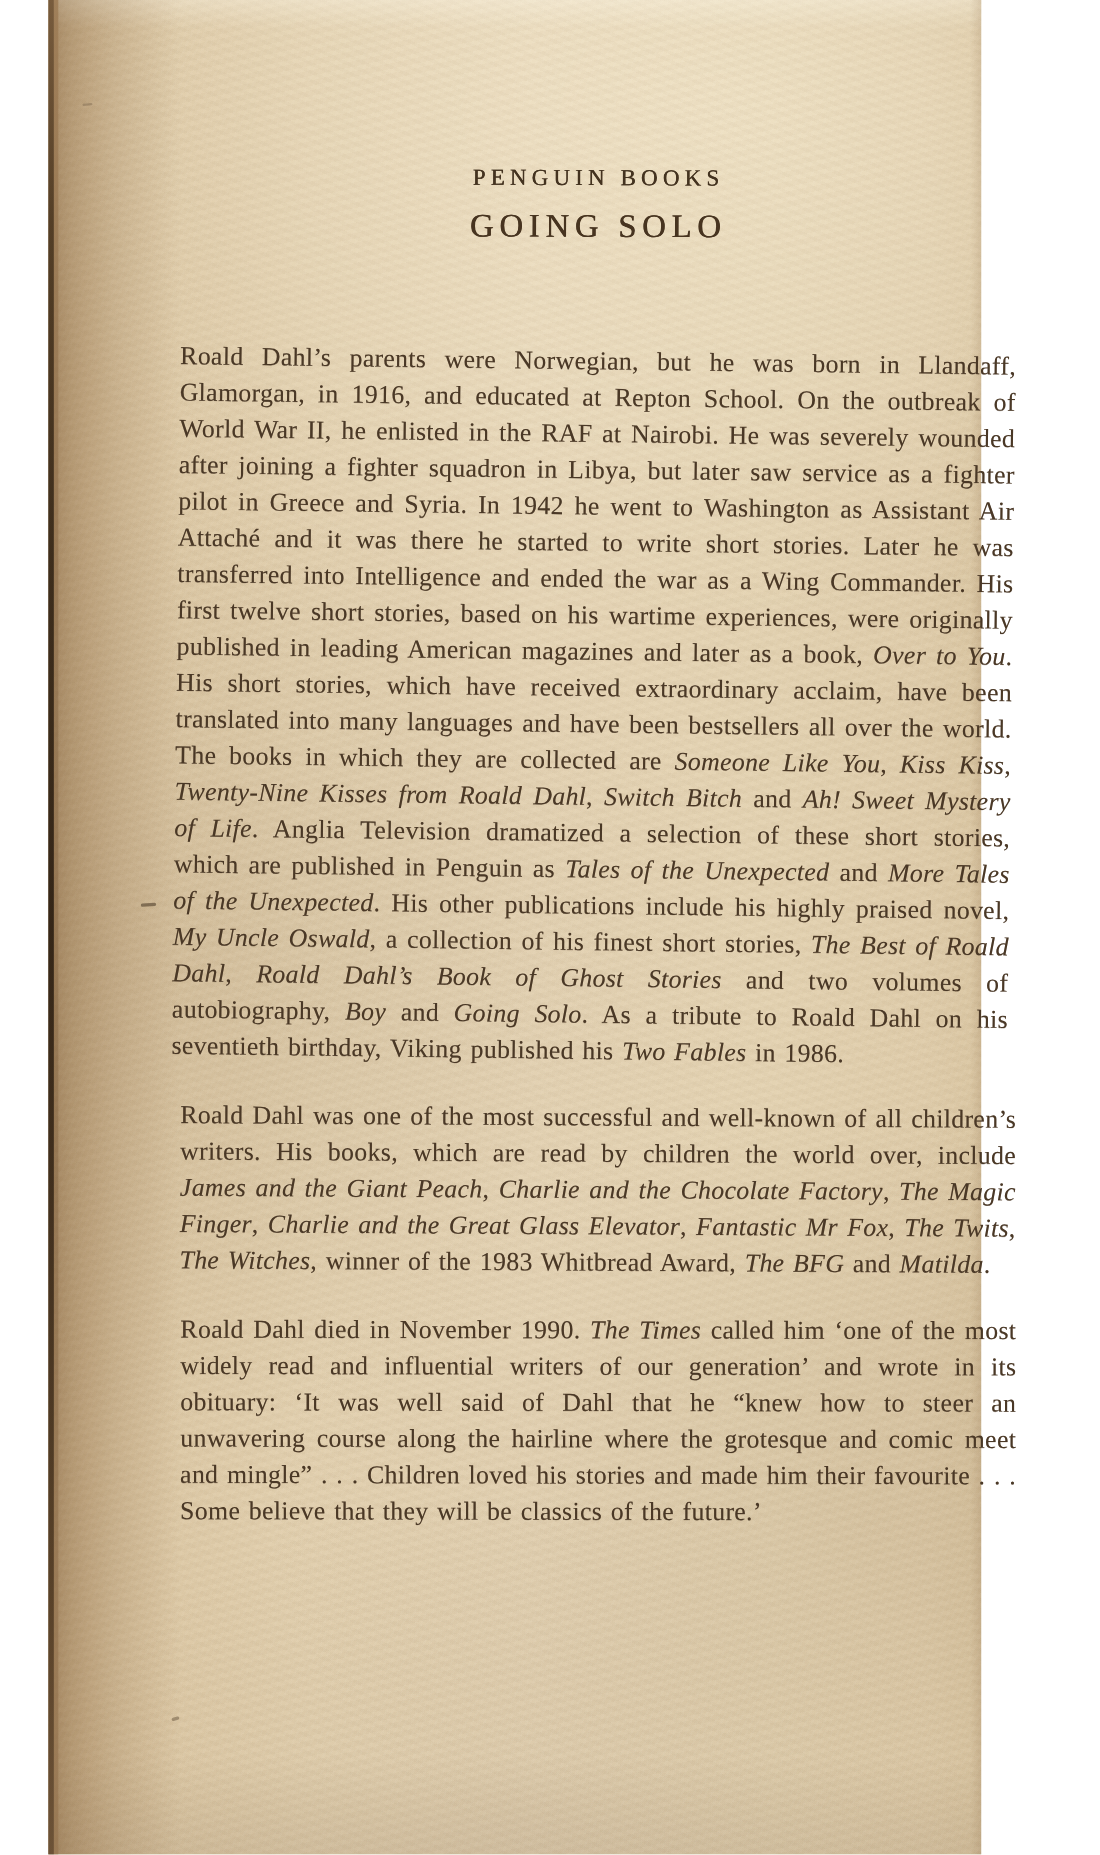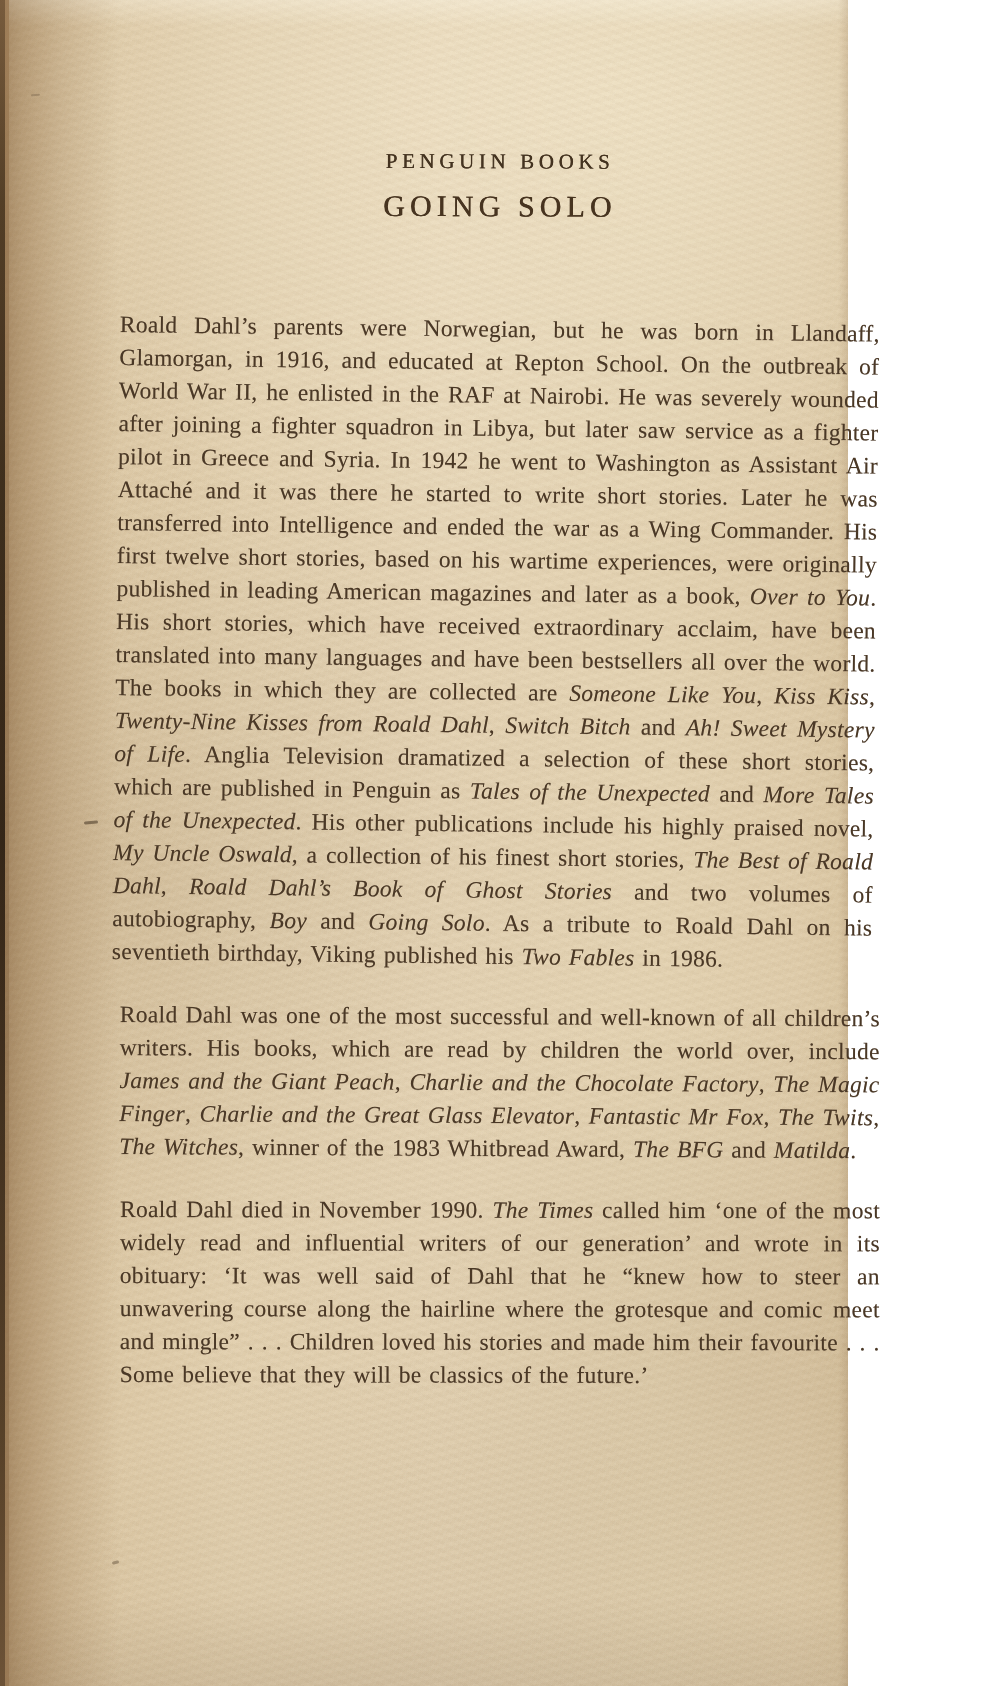--- a/index.html
+++ b/index.html
@@ -11,20 +11,21 @@
   .photo {
     position: relative;
     width: 848px; height: 1686px;
     background:
       radial-gradient(1100px 750px at 72% 6%, rgba(255,246,222,0.38), rgba(255,246,222,0) 62%),
       radial-gradient(850px 700px at 16% 52%, rgba(118,88,52,0.10), rgba(118,88,52,0) 60%),
       radial-gradient(950px 650px at 88% 82%, rgba(126,96,58,0.11), rgba(126,96,58,0) 58%),
       radial-gradient(700px 500px at 50% 98%, rgba(110,82,50,0.08), rgba(110,82,50,0) 60%),
       linear-gradient(90deg, #bf9f77 0%, #ccb189 2.5%, #d6bf9a 7%, #ddc9a6 14%,
         #e2d0af 28%, #e6d5b6 52%, #e3d2b1 78%, #dfccaa 94%, #dac6a2 100%);
+    margin-left: 44px;
   }
   
   .texture {
     position: absolute; inset: 0; pointer-events: none;
     background:
       repeating-linear-gradient(115deg, rgba(255,255,255,0.030) 0 2px, rgba(255,255,255,0) 2px 5px),
       repeating-linear-gradient(25deg, rgba(108,80,48,0.024) 0 3px, rgba(108,80,48,0) 3px 7px),
       repeating-linear-gradient(168deg, rgba(255,252,240,0.02) 0 4px, rgba(90,66,40,0.018) 4px 9px);
   }
   .shade-bottom {

